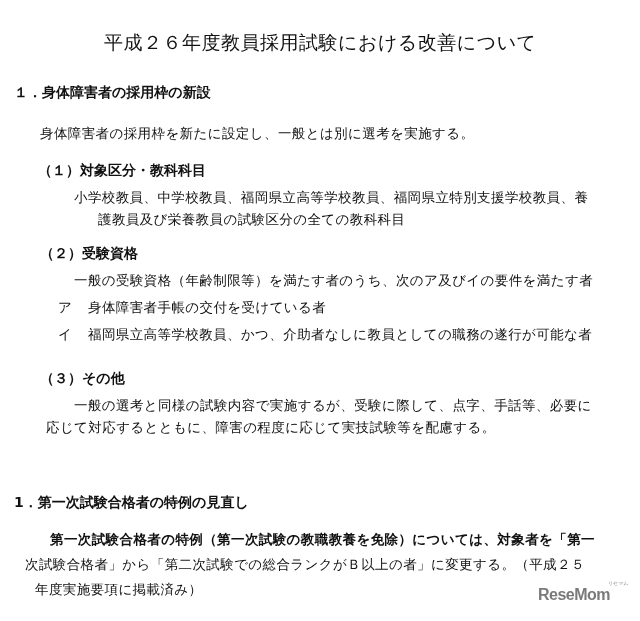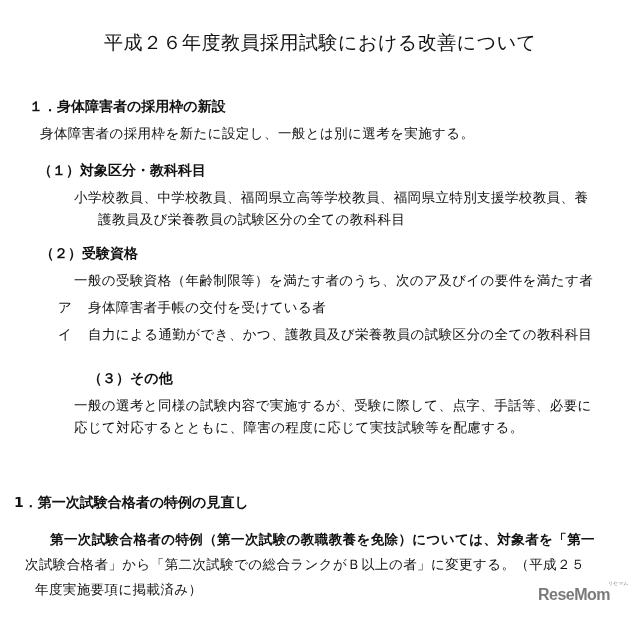--- a/index.html
+++ b/index.html
@@ -18,37 +18,37 @@
     }
     .watermark-sub {
       position: absolute; left: 608px; top: 580px; font-size: 5px; color: #888;
     }
   </style>
 </head>
 <body>
 
 <div class="abs title">平成２６年度教員採用試験における改善について</div>
 
-<div class="abs h1" style="left:14px; top:98px;margin-left:15px;">１．身体障害者の採用枠の新設</div>
+<div class="abs h1" style="left:14px; top:84px;">１．身体障害者の採用枠の新設</div>
 <div class="abs p" style="left:40px; top:125px;">身体障害者の採用枠を新たに設定し、一般とは別に選考を実施する。</div>
 
 <div class="abs h2" style="left:38px; top:162px;">（１）対象区分・教科科目</div>
 <div class="abs p" style="left:74px; top:189px;">小学校教員、中学校教員、福岡県立高等学校教員、福岡県立特別支援学校教員、養</div>
 <div class="abs p" style="left:58px; top:211px;padding-left:40px;">護教員及び栄養教員の試験区分の全ての教科科目</div>
 
 <div class="abs h2" style="left:40px; top:245px;">（２）受験資格</div>
 <div class="abs p" style="left:74px; top:272px;">一般の受験資格（年齢制限等）を満たす者のうち、次のア及びイの要件を満たす者</div>
 <div class="abs p" style="left:58px; top:299px;">ア</div>
 <div class="abs p" style="left:88px; top:299px;">身体障害者手帳の交付を受けている者</div>
 <div class="abs p" style="left:58px; top:326px;">イ</div>
-<div class="abs p" style="left:88px; top:326px;">自力による通勤ができ、かつ、護教員及び栄養教員の試験区分の全ての教科科目</div>
+<div class="abs p" style="left:88px; top:326px;">福岡県立高等学校教員、かつ、介助者なしに教員としての職務の遂行が可能な者</div>
 
-<div class="abs h2" style="left:40px; top:370px;margin-left:48px;">（３）その他</div>
+<div class="abs h2" style="left:40px; top:370px;">（３）その他</div>
 <div class="abs p" style="left:74px; top:397px;">一般の選考と同様の試験内容で実施するが、受験に際して、点字、手話等、必要に</div>
-<div class="abs p" style="left:74px; top:419px;">応じて対応するとともに、障害の程度に応じて実技試験等を配慮する。</div>
+<div class="abs p" style="left:46px; top:419px;">応じて対応するとともに、障害の程度に応じて実技試験等を配慮する。</div>
 
 <div class="abs h1" style="left:14px; top:494px;">1．第一次試験合格者の特例の見直し</div>
 <div class="abs p" style="left:50px; top:531px;font-weight:bold;">第一次試験合格者の特例（第一次試験の教職教養を免除）については、対象者を「第一</div>
 <div class="abs p" style="left:25px; top:556px;">次試験合格者」から「第二次試験での総合ランクがＢ以上の者」に変更する。（平成２５</div>
 <div class="abs p" style="left:35px; top:581px;">年度実施要項に掲載済み）</div>
 
 <div class="watermark">ReseMom</div>
 <div class="watermark-sub">リセマム</div>
 
 </body></html>

